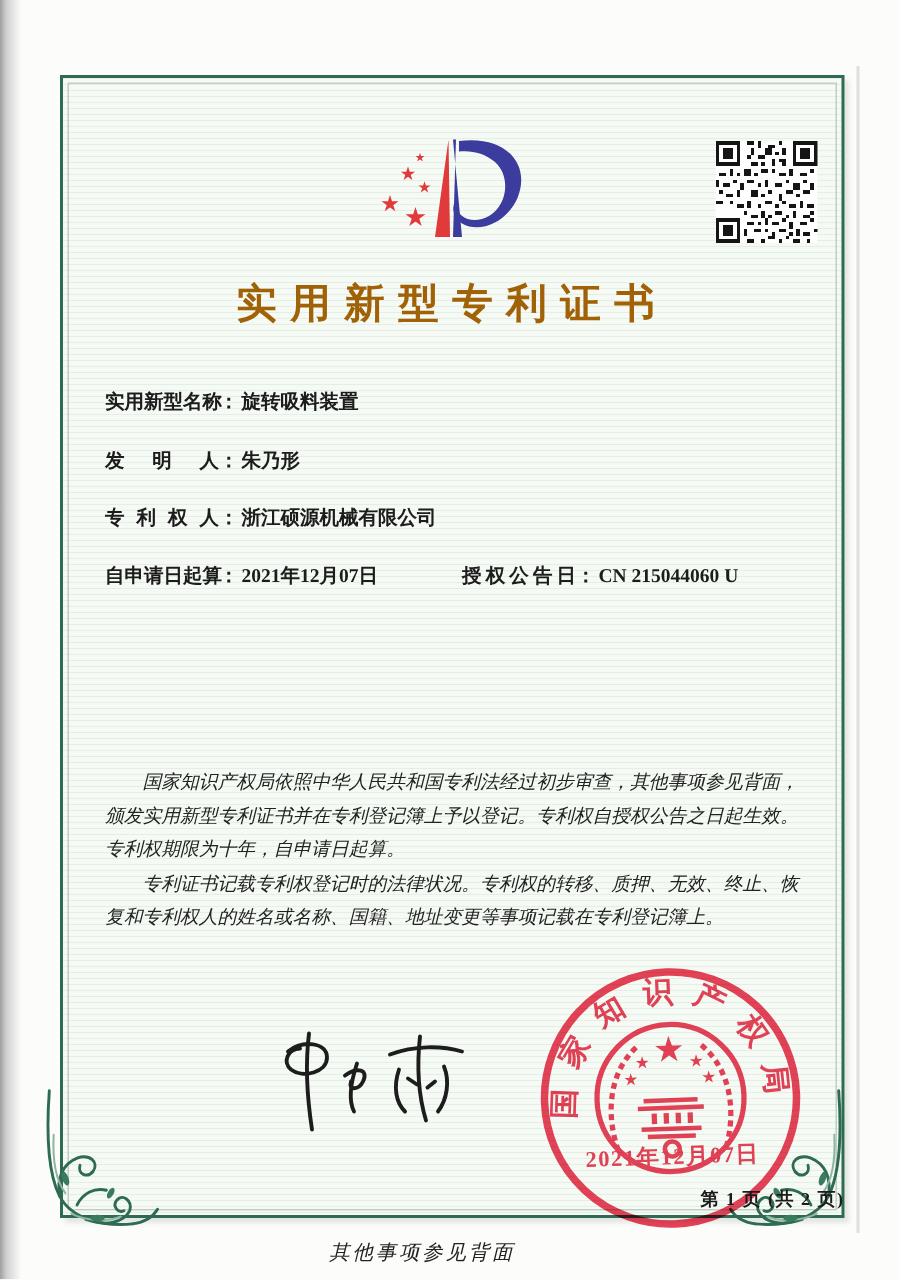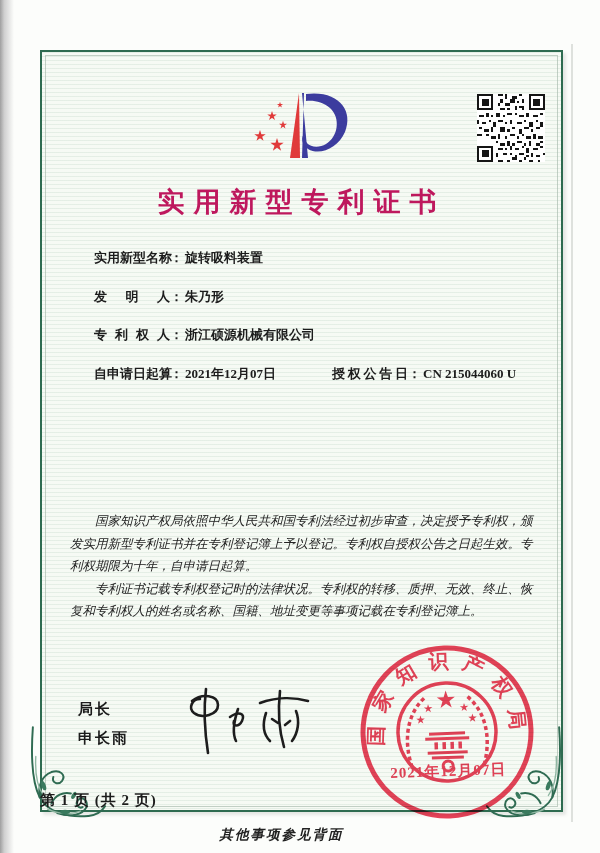--- a/index.html
+++ b/index.html
@@ -28,47 +28,47 @@
   .frame-inner{
     position:absolute;inset:3px;border:1px solid #9fb3a4;opacity:.6;pointer-events:none;
   }
   .cert-no{
     position:absolute;left:62px;top:80px;font-size:13px;letter-spacing:3px;font-weight:600;
   }
   .logo{position:absolute;left:242px;top:88px;width:115px;height:82px;}
   .qr{position:absolute;left:477px;top:94px;width:68px;height:68px;}
   .title{
     position:absolute;left:40px;top:184px;width:523px;text-align:center;
-    font-size:27px;font-weight:bold;letter-spacing:9px;color:#be185d;white-space:nowrap;
-  }
-  .fields{position:absolute;left:70px;top:248px;width:478px;margin-left:24px;}
+    font-size:27px;font-weight:bold;letter-spacing:9px;color:#a16207;white-space:nowrap;
+  }
+  .fields{position:absolute;left:70px;top:258px;width:478px;}
   .row{height:19px;line-height:19px;margin-bottom:19.5px;font-size:13px;font-weight:600;white-space:nowrap;}
   .flabel{display:inline-block;width:76px;text-align:justify;text-align-last:justify;vertical-align:top;}
   .colon{display:inline-block;vertical-align:top;}
   .fvalue{display:inline-block;vertical-align:top;padding-left:2px;}
   .pair2{display:inline-block;margin-left:56px;}
   .paras{
     position:absolute;left:70px;top:510px;width:472px;
     font-size:12.5px;line-height:22.5px;font-style:italic;color:#222;
   }
   .paras p{margin:0;text-indent:2em;}
   .sign-block{position:absolute;left:78px;top:700px;font-size:15px;font-weight:600;letter-spacing:2px;}
   .sign-block .line2{margin-top:10px;}
   .sign-svg{position:absolute;left:168px;top:683px;width:150px;height:78px;}
   .seal{position:absolute;left:355px;top:640px;width:185px;height:180px;mix-blend-mode:multiply;opacity:.93;}
   .flourish{position:absolute;width:78px;height:95px;}
   .flourish.left{left:28px;top:726px;}
   .flourish.right{left:486px;top:726px;transform:scaleX(-1);}
   .page-num{
-    position:absolute;left:40px;top:791px;width:523px;text-align:left;
-    font-size:15px;font-weight:600;letter-spacing:1px;
+    position:absolute;left:40px;top:791px;width:523px;text-align:right;
+    font-size:12px;font-weight:600;letter-spacing:1px;
   }
   .back-note{
     position:absolute;left:0;top:826px;width:563px;text-align:center;
-    font-size:13.5px;font-style:italic;font-weight:700;letter-spacing:2px;color:#222;
+    font-size:13.5px;font-style:italic;font-weight:400;letter-spacing:2px;color:#222;
   }
 </style>
 </head>
 <body>
 
 <div class="page">
 
   <div class="scan-edge-left"></div>
   <div class="scan-line-right"></div>
 
@@ -159,28 +159,24 @@
     </div>
     <div class="row">
       <span class="flabel">专利权人</span><span class="colon">：</span><span class="fvalue">浙江硕源机械有限公司</span>
     </div>
     <div class="row">
       <span class="flabel">自申请日起算</span><span class="colon">：</span><span class="fvalue">2021年12月07日</span><span class="pair2"><span class="flabel">授权公告日</span><span class="colon">：</span><span class="fvalue">CN 215044060 U</span></span>
     </div>
   </div>
 
   <div class="paras">
-    <p>国家知识产权局依照中华人民共和国专利法经过初步审查，决定授予专利权，颁发实用新型专利证书并在专利登记簿上予以登记。专利权自授权公告之日起生效。专利权期限为十年，自申请日起算。</p>
+    <p>国家知识产权局依照中华人民共和国专利法经过初步审查，其他事项参见背面，颁发实用新型专利证书并在专利登记簿上予以登记。专利权自授权公告之日起生效。专利权期限为十年，自申请日起算。</p>
     <p>专利证书记载专利权登记时的法律状况。专利权的转移、质押、无效、终止、恢复和专利权人的姓名或名称、国籍、地址变更等事项记载在专利登记簿上。</p>
   </div>
 
-  <div class="sign-block">
-    <div>局长</div>
-    <div class="line2">申长雨</div>
-  </div>
 
   <svg class="sign-svg" viewBox="0 0 150 78" aria-hidden="true">
     <g fill="none" stroke="#1d1d1d" stroke-width="2.6" stroke-linecap="round">
       <path d="M38,6 C36,22 36,44 40,70"></path>
       <path d="M24,18 C34,10 50,12 50,22 C50,32 34,36 26,30 C20,25 24,16 32,16"></path>
       <path d="M70,26 C66,38 64,50 68,58"></path>
       <path d="M62,34 C70,28 78,30 74,38 C71,44 64,44 66,38"></path>
       <path d="M92,20 C108,14 126,14 140,18"></path>
       <path d="M112,8 C110,26 110,44 116,64"></path>
       <path d="M98,30 C94,42 96,52 102,58"></path>

